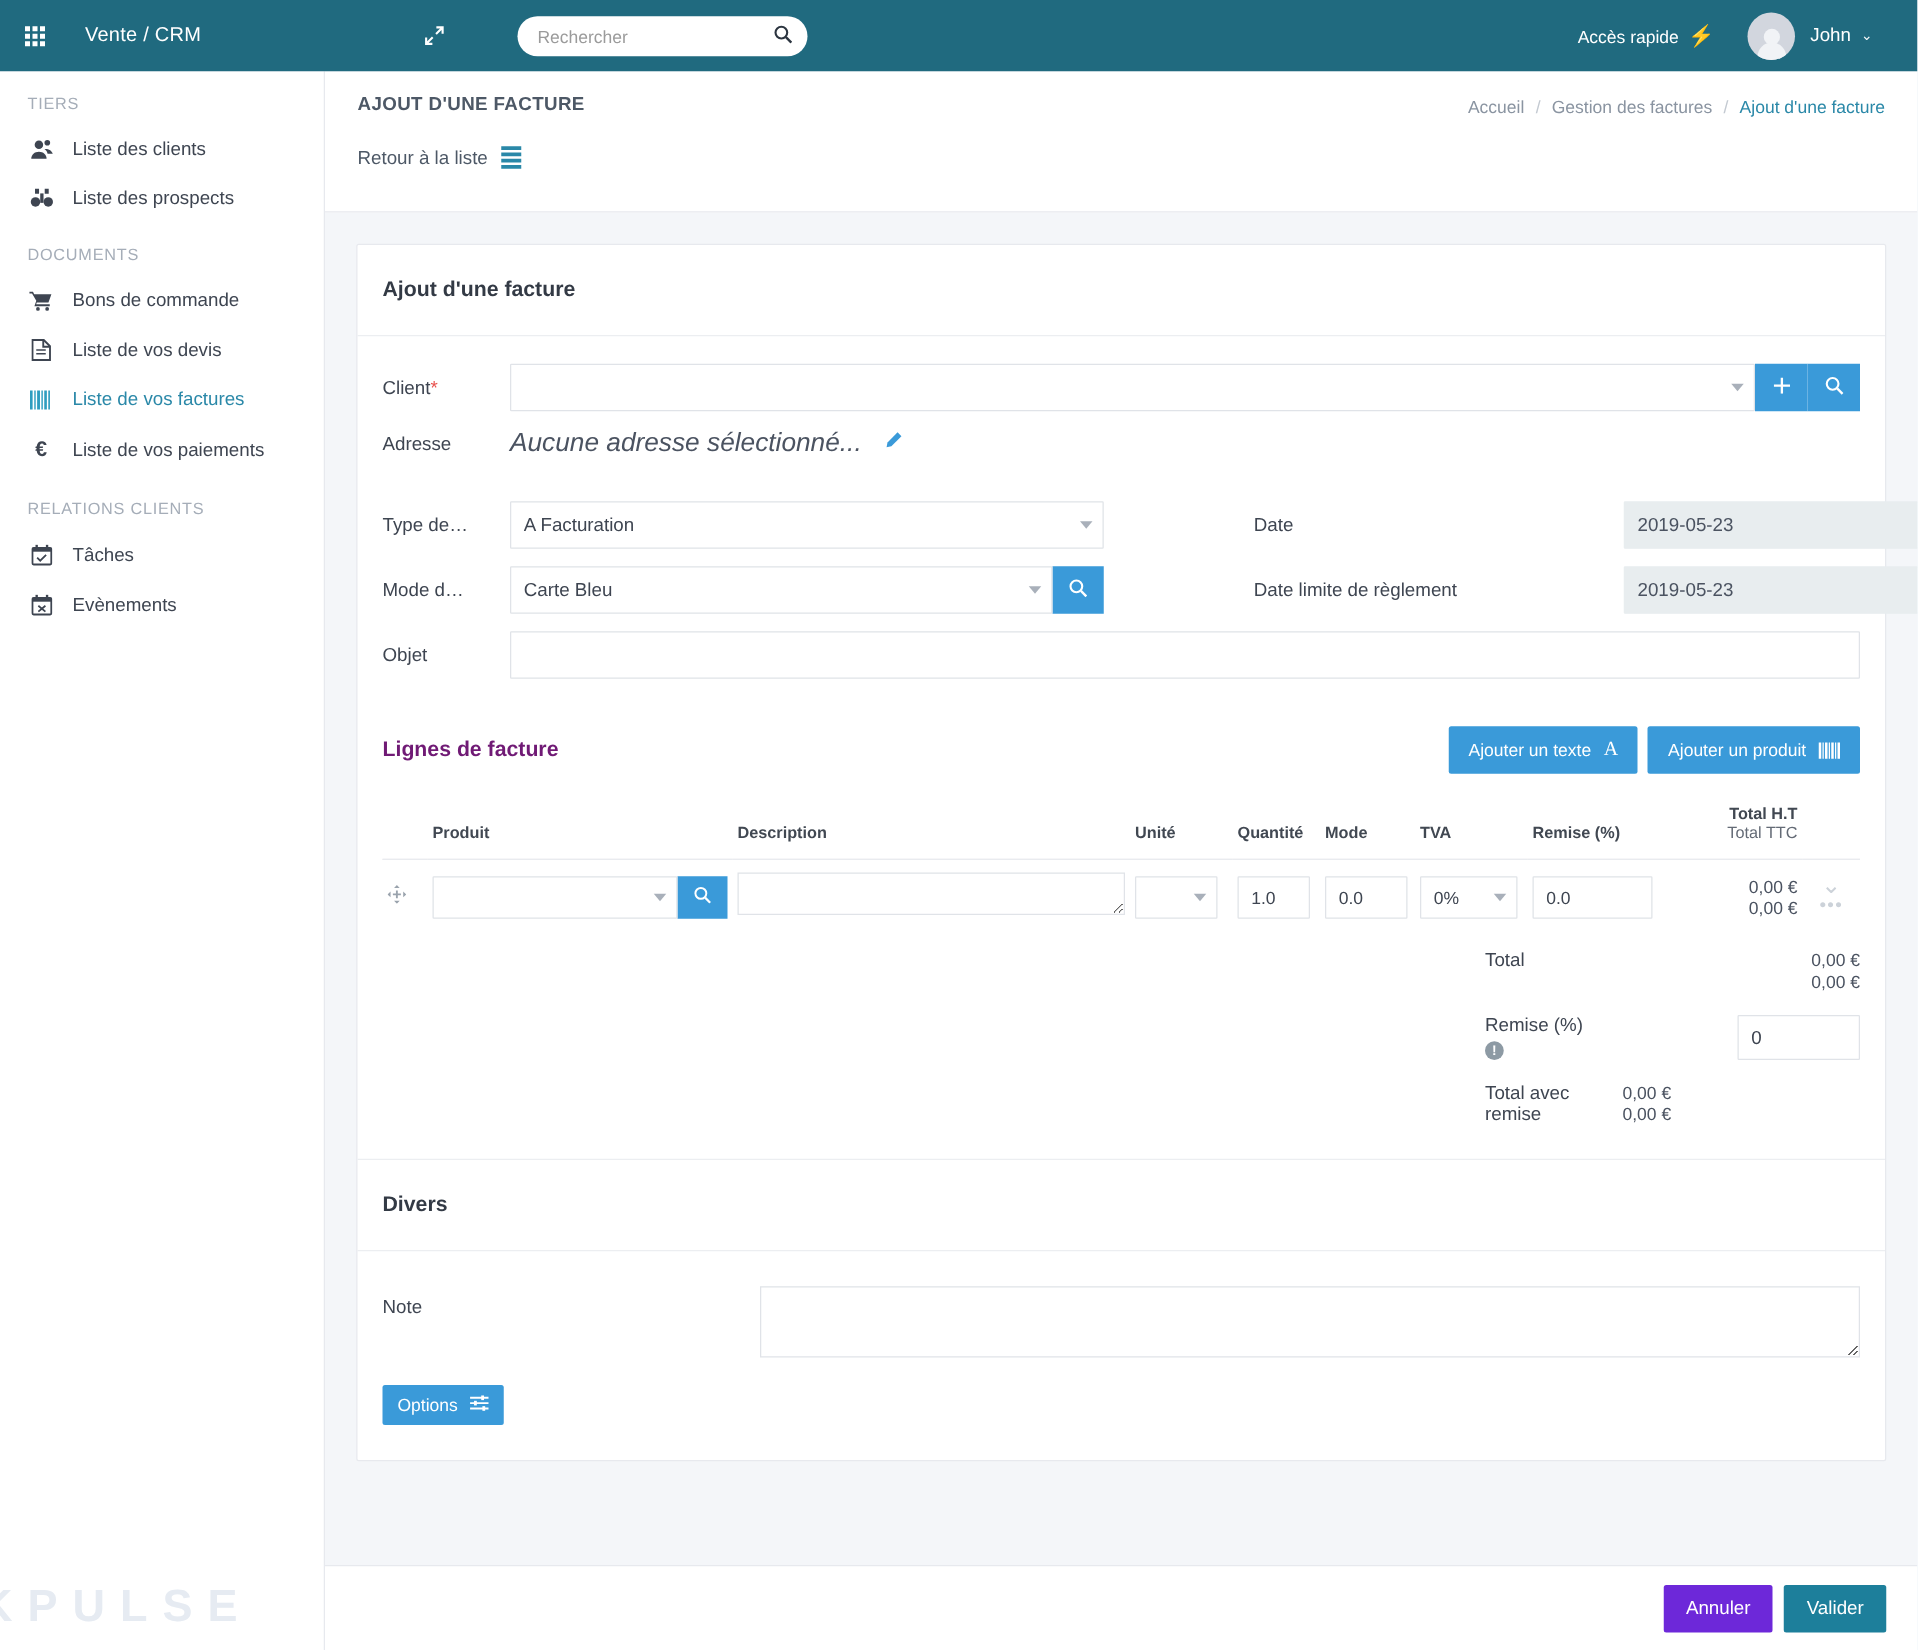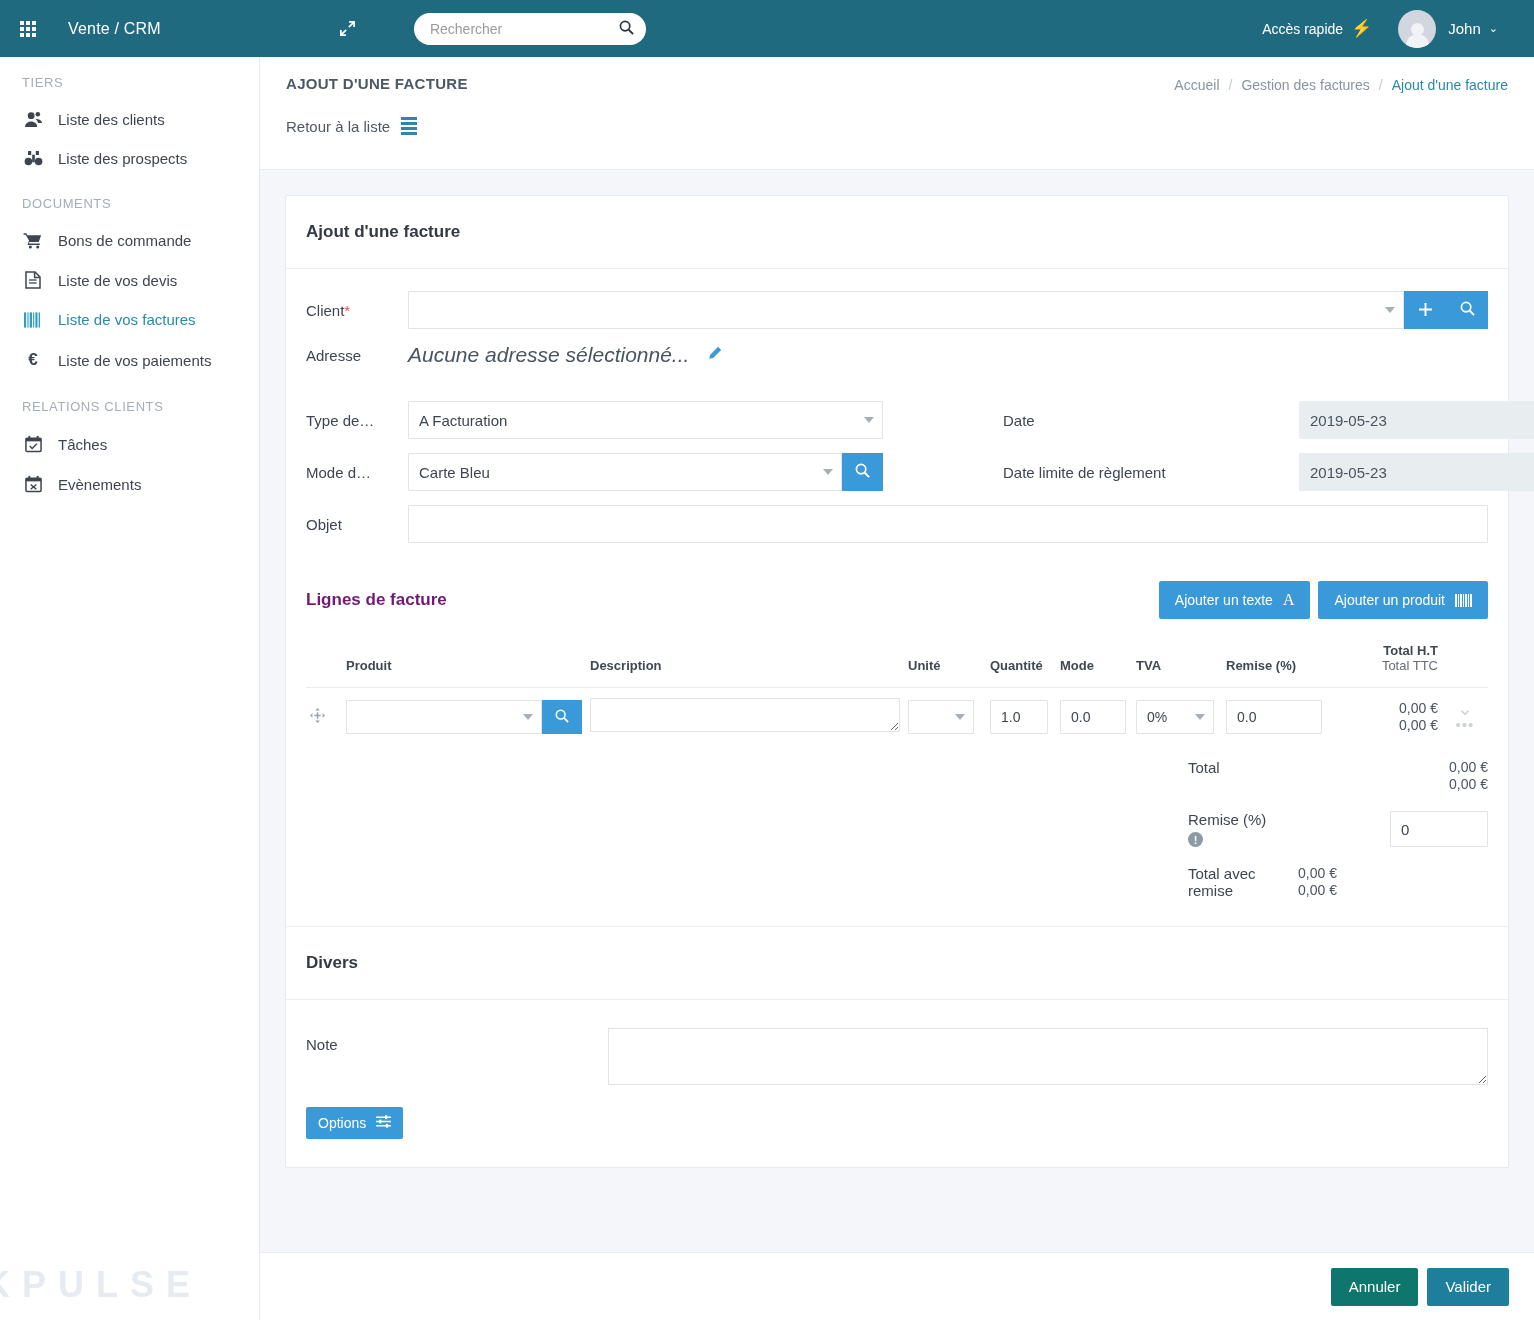--- a/index.html
+++ b/index.html
@@ -195,21 +195,21 @@
   }
 
   
   .footer-bar {
     position: absolute; left: 260px; right: 0; bottom: 0; height: 68px;
     background: #ffffff; border-top: 1px solid #e7e9ee;
     display: flex; align-items: center; justify-content: flex-end; padding-right: 25px; gap: 9px;
     z-index: 20;
   }
   .btn-cancel {
-    background: #0f766e; color: #fff; border: 0; height: 38px; padding: 0 18px;
+    background: #6d28d9; color: #fff; border: 0; height: 38px; padding: 0 18px;
     font-size: 15px; cursor: pointer; font-family: "Liberation Sans", sans-serif; border-radius: 2px;
   }
   .btn-validate {
     background: #1d7f9b; color: #fff; border: 0; height: 38px; padding: 0 18px;
     font-size: 15px; cursor: pointer; font-family: "Liberation Sans", sans-serif; border-radius: 2px;
   }
   .watermark {
     position: absolute; left: -16px; bottom: 14px; z-index: 10;
     font-size: 36px; font-weight: bold; letter-spacing: 12px; color: #e6ebf2;
     user-select: none; pointer-events: none; white-space: nowrap;

